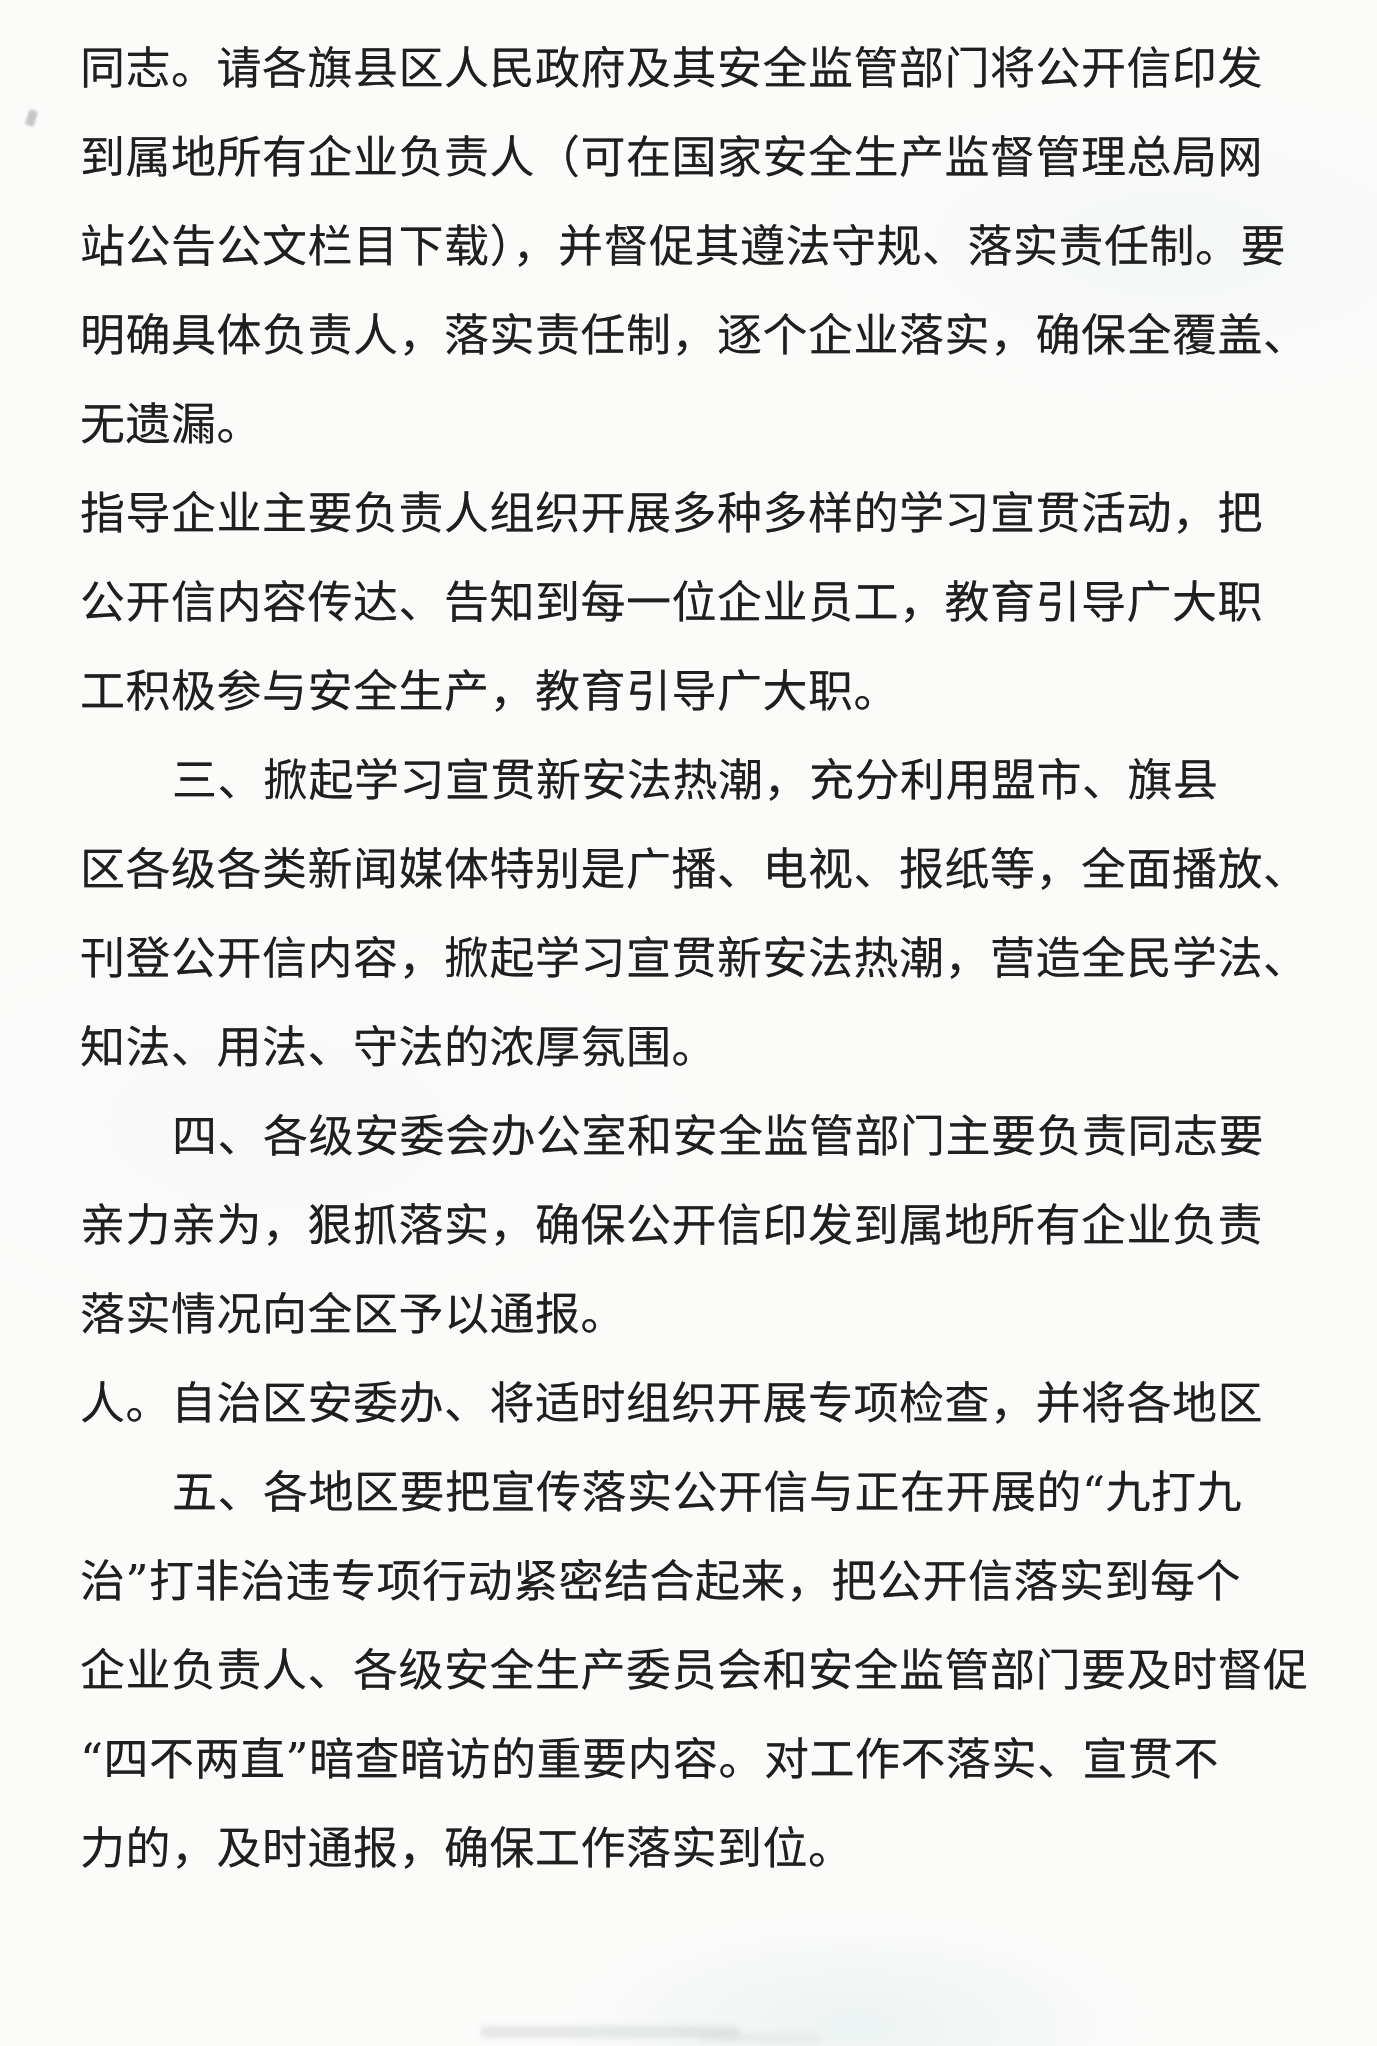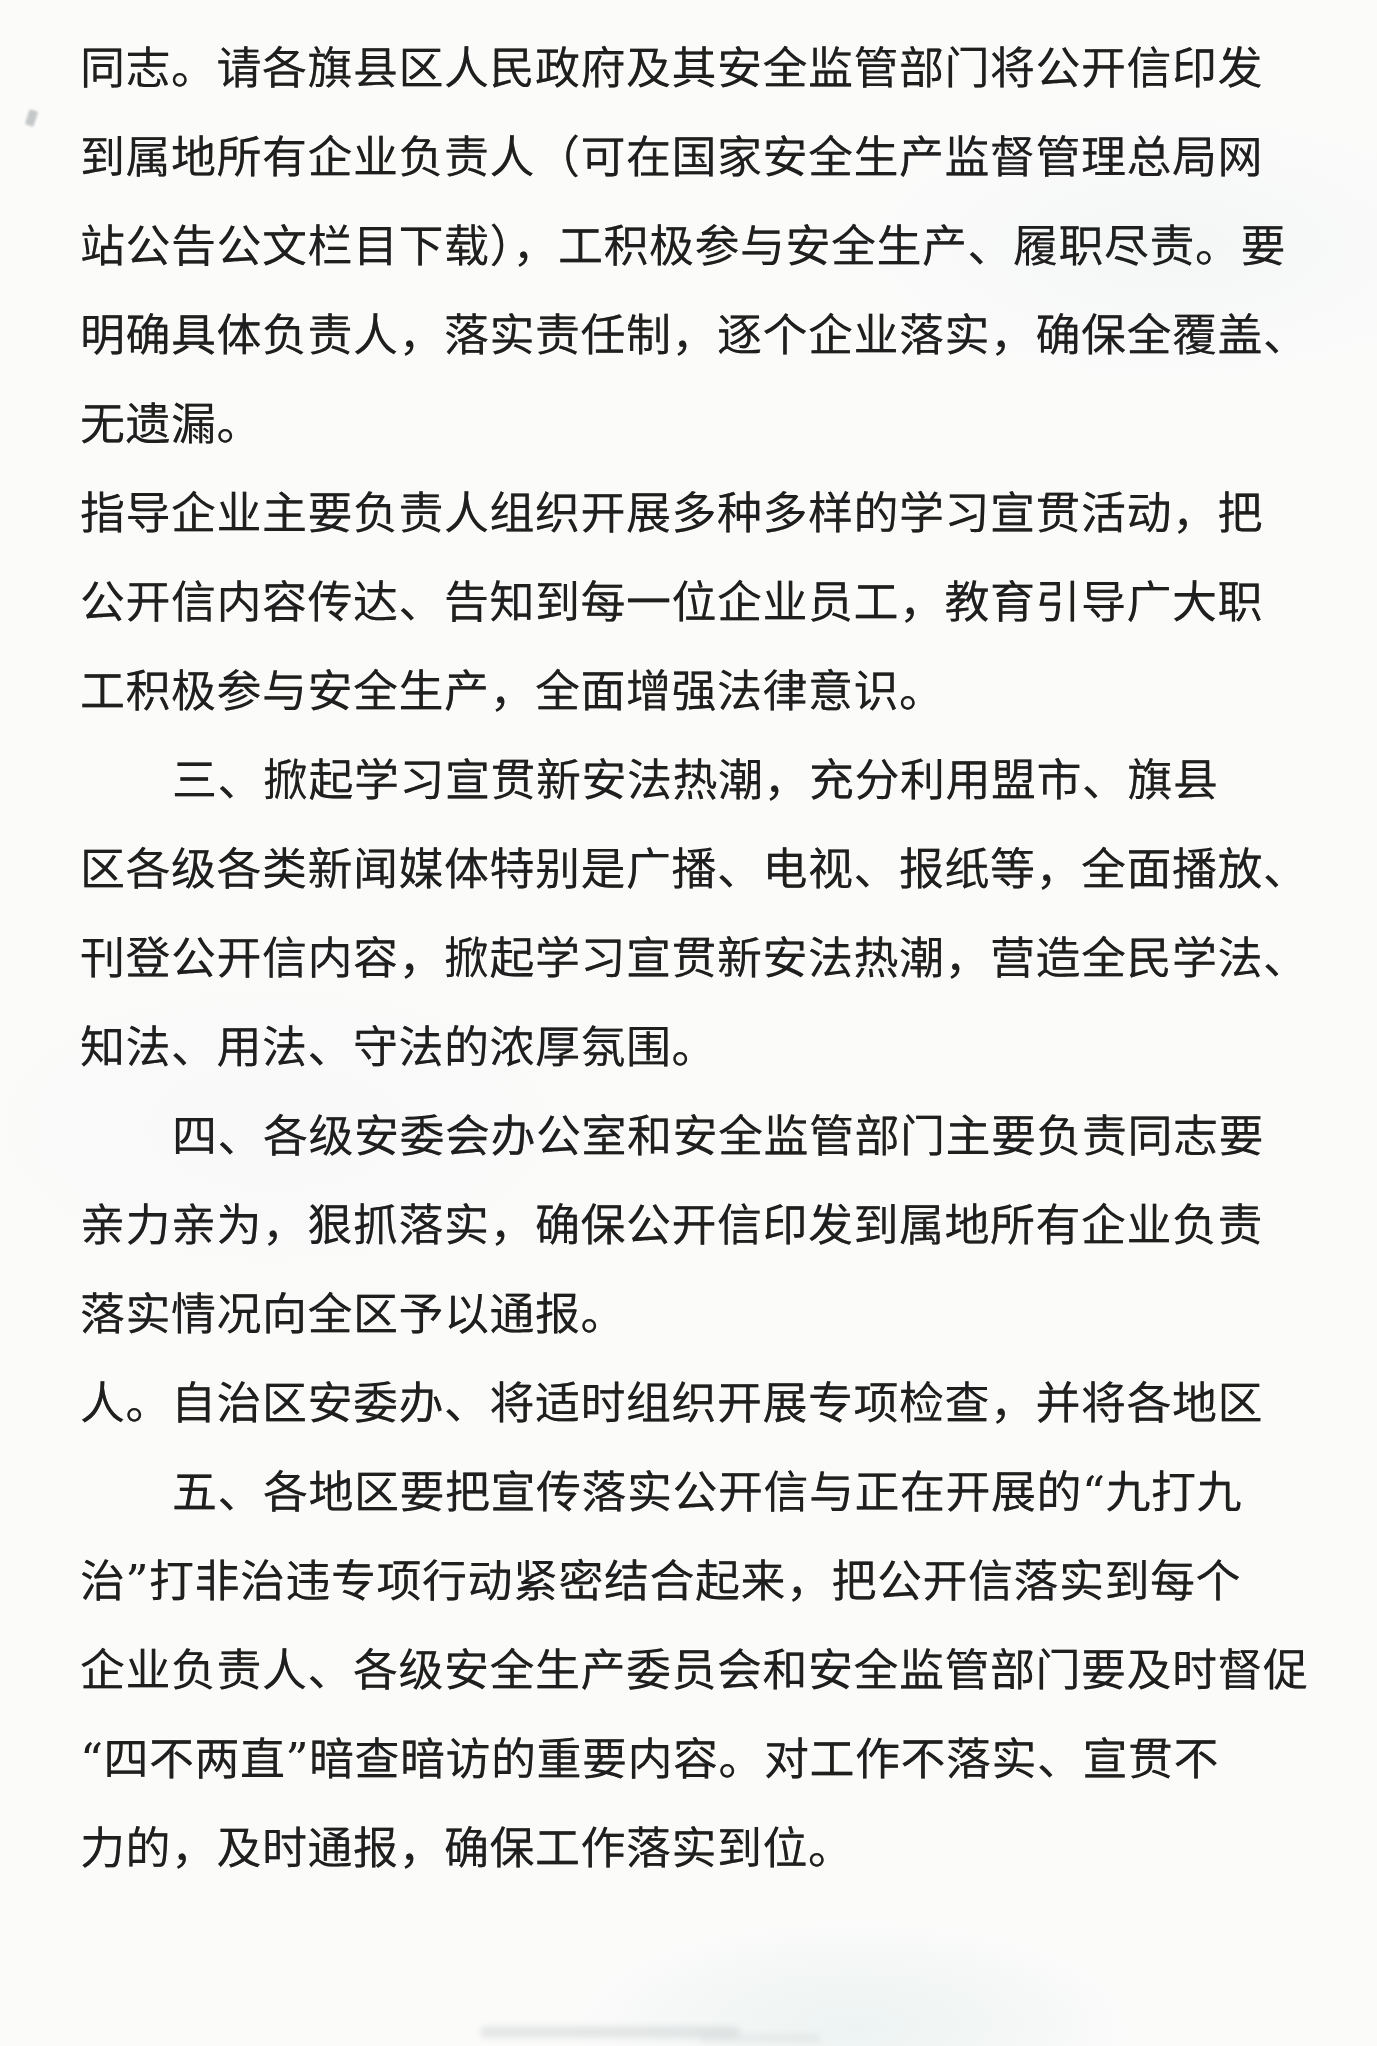--- a/index.html
+++ b/index.html
@@ -76,28 +76,28 @@
 </style>
 </head>
 <body>
 
 <div class="page">
   <div class="scan-mark-left"></div>
   <div class="text-block">
       <div class="paragraph">
         <div class="text-line">同志。请各旗县区人民政府及其安全监管部门将公开信印发</div>
         <div class="text-line">到属地所有企业负责人（可在国家安全生产监督管理总局网</div>
-        <div class="text-line">站公告公文栏目下载），工积极参与安全生产、履职尽责。要</div>
+        <div class="text-line">站公告公文栏目下载），并督促其遵法守规、落实责任制。要</div>
         <div class="text-line">明确具体负责人，落实责任制，逐个企业落实，确保全覆盖、</div>
         <div class="text-line">无遗漏。</div>
       </div>
       <div class="paragraph">
         <div class="text-line">指导企业主要负责人组织开展多种多样的学习宣贯活动，把</div>
         <div class="text-line">公开信内容传达、告知到每一位企业员工，教育引导广大职</div>
-        <div class="text-line">工积极参与安全生产，全面增强法律意识。</div>
+        <div class="text-line">工积极参与安全生产，教育引导广大职。</div>
       </div>
       <div class="paragraph">
         <div class="text-line indent">三、掀起学习宣贯新安法热潮，充分利用盟市、旗县</div>
         <div class="text-line">区各级各类新闻媒体特别是广播、电视、报纸等，全面播放、</div>
         <div class="text-line">刊登公开信内容，掀起学习宣贯新安法热潮，营造全民学法、</div>
         <div class="text-line">知法、用法、守法的浓厚氛围。</div>
       </div>
       <div class="paragraph">
         <div class="text-line indent">四、各级安委会办公室和安全监管部门主要负责同志要</div>
         <div class="text-line">亲力亲为，狠抓落实，确保公开信印发到属地所有企业负责</div>

